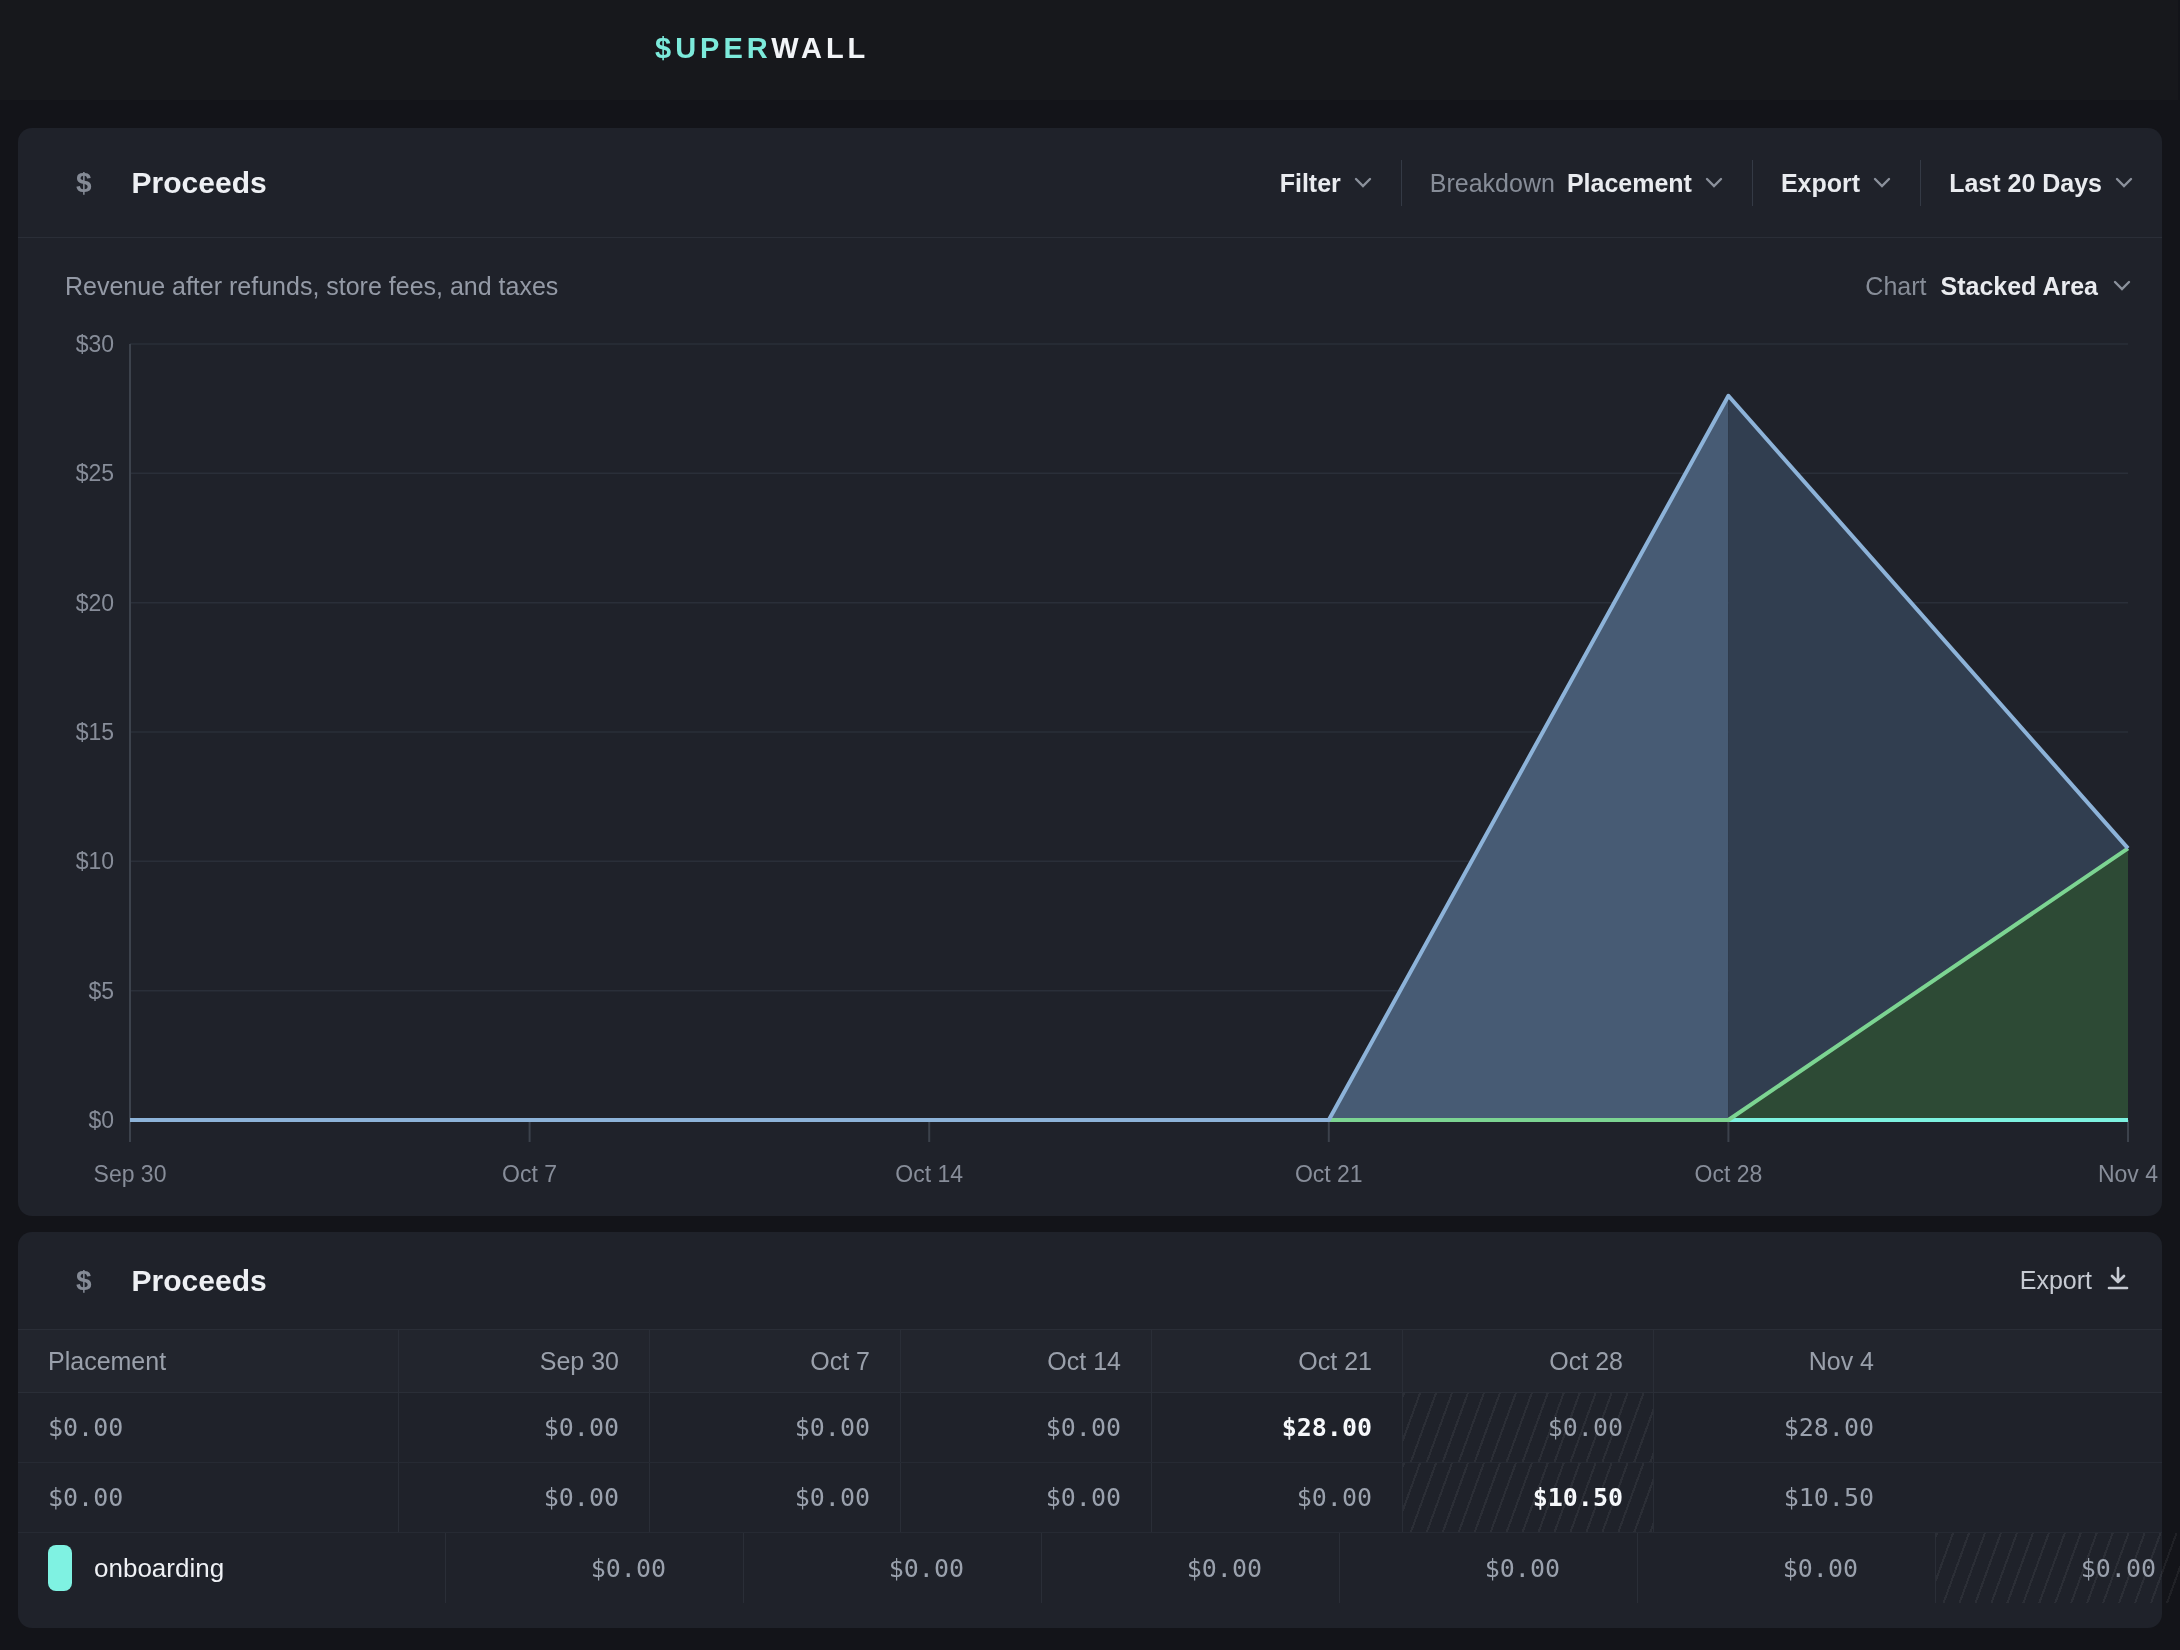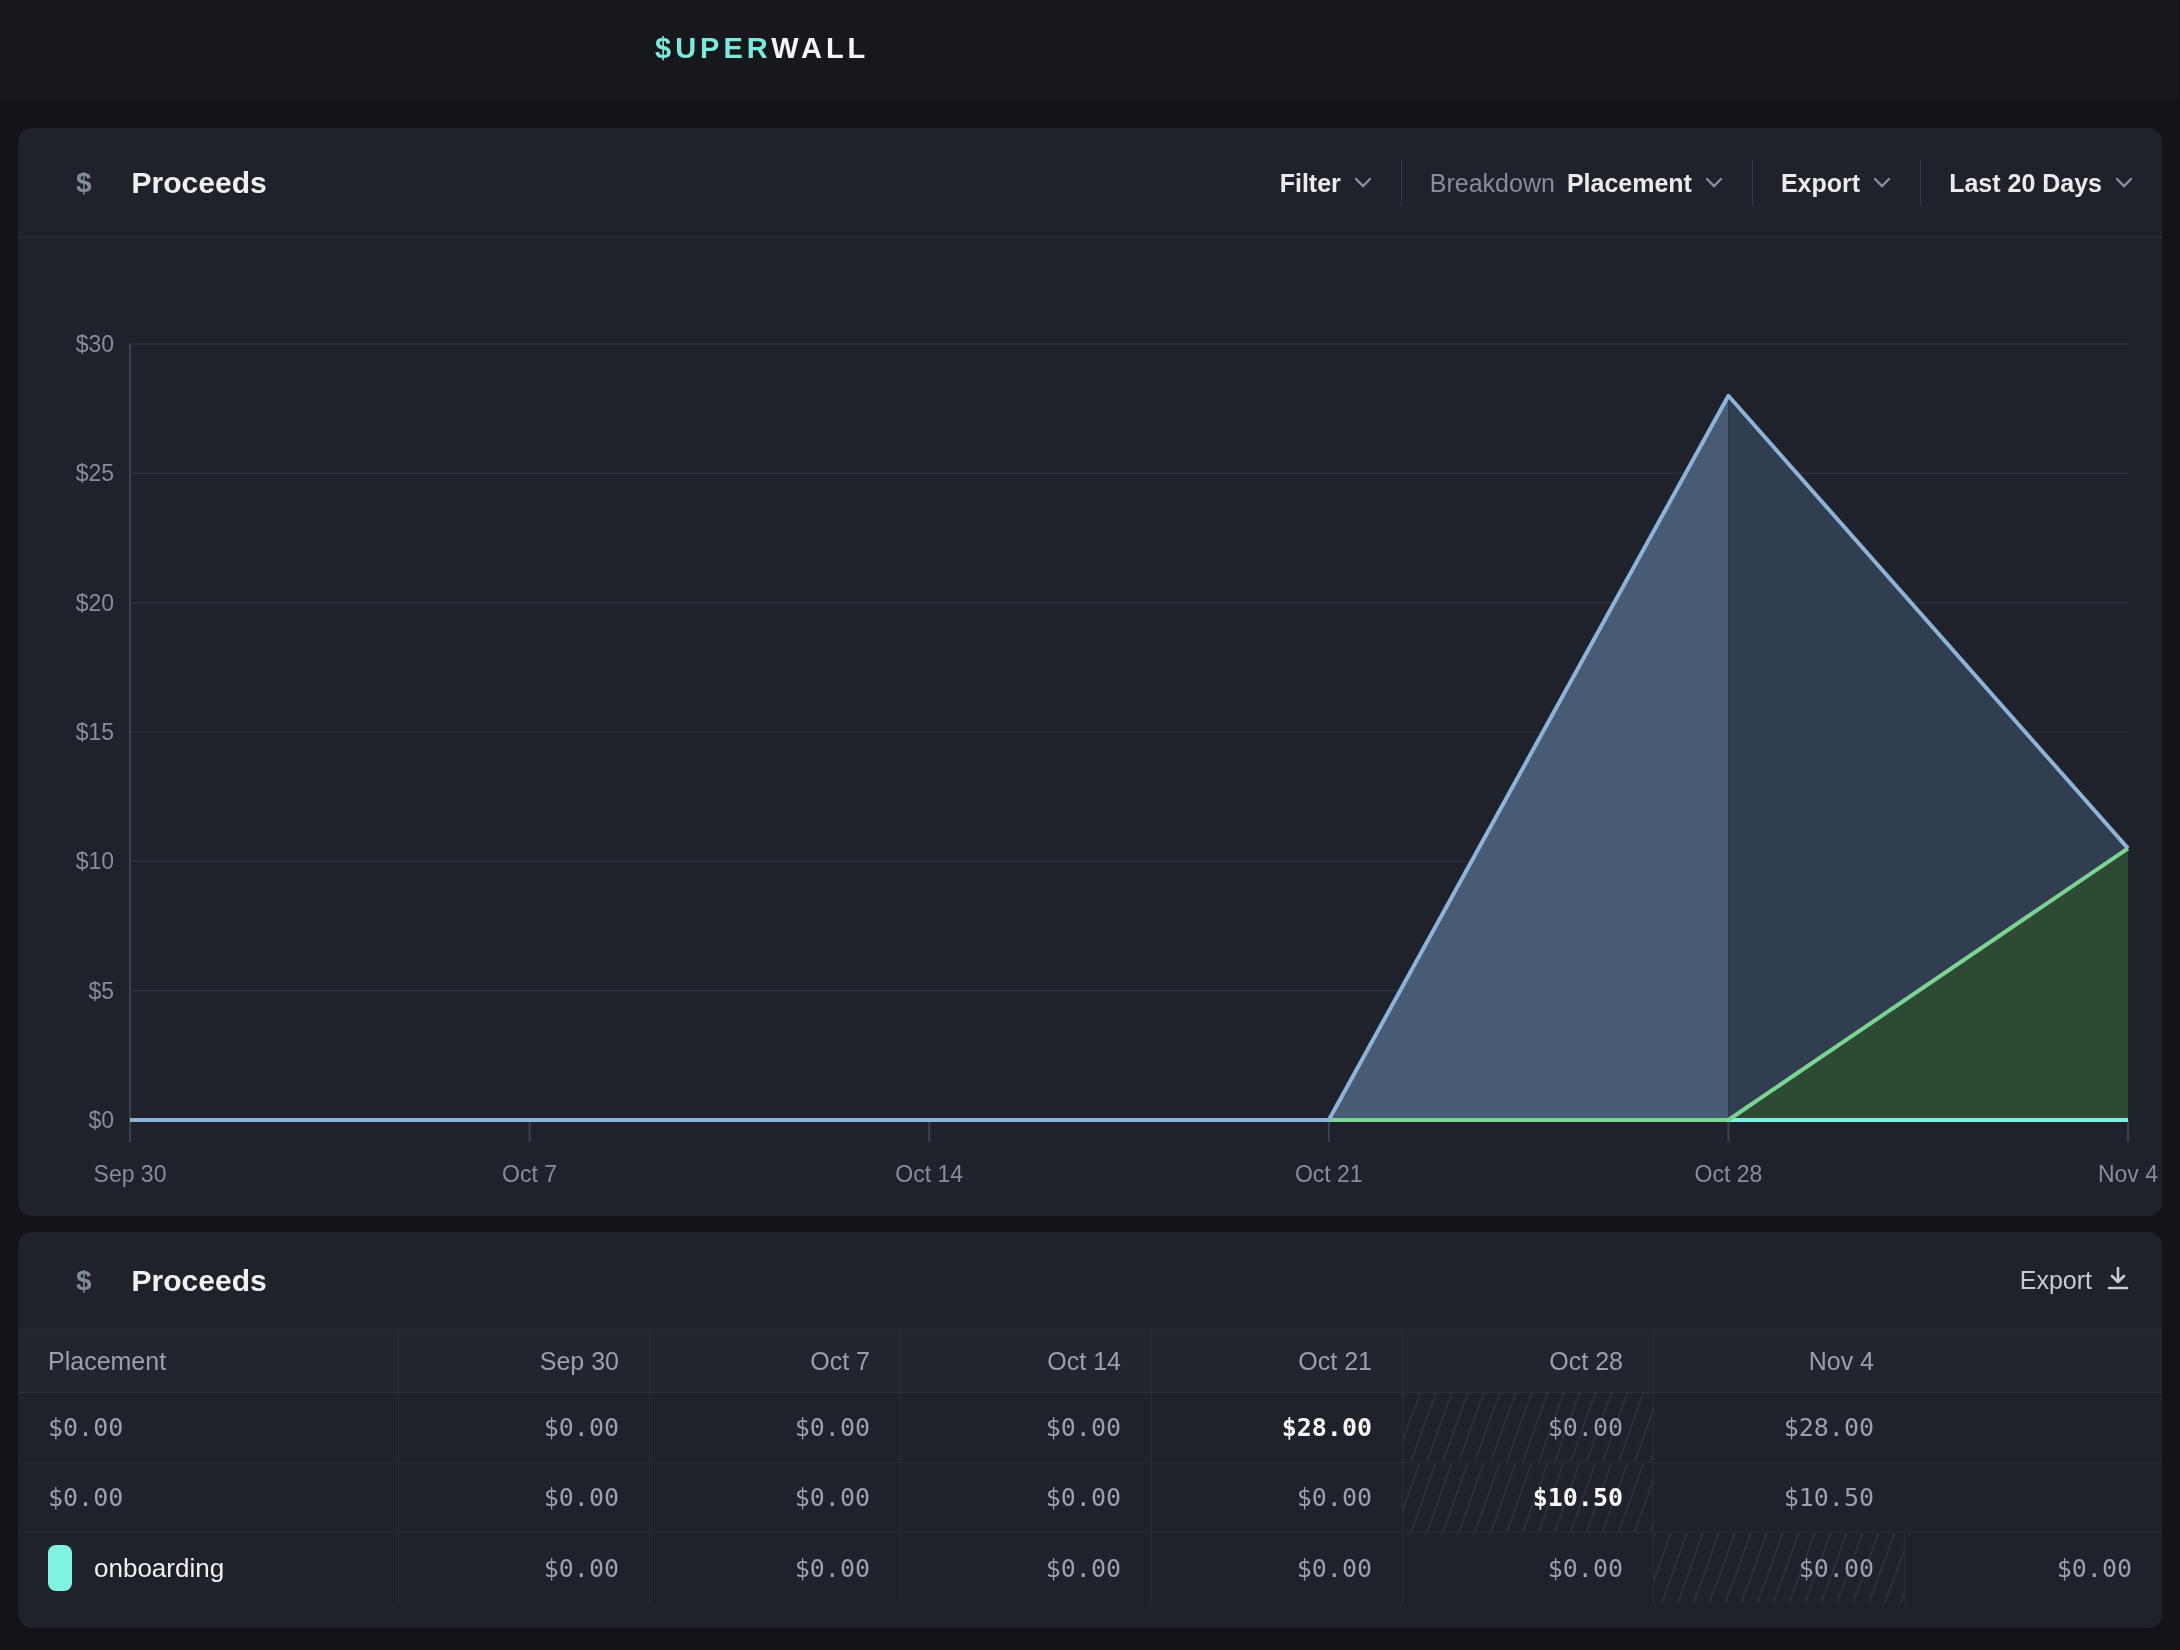--- a/index.html
+++ b/index.html
@@ -40,21 +40,21 @@
   .axisline { stroke:#3c424c; stroke-width:2; }
   .ticklab  { fill:#878d99; font-size:23px; font-family:"Liberation Sans", sans-serif; }
 
   .export { display:flex; align-items:center; gap:14px; margin-left:auto; margin-right:32px; cursor:pointer; }
   .export .lbl { color:#c6cad2; font-size:25px; }
 
   .tgrid { position:absolute; left:0; top:97px; width:2144px; }
   .trow { display:grid; grid-template-columns:380px repeat(6,251px) 1fr; }
   .trow.head { height:64px; background:rgba(255,255,255,0.015); border-top:1px solid #2a2e37; border-bottom:1px solid #2a2e37; }
   .trow.data { height:70px; border-bottom:1px solid #262a33; }
-  .trow.data:last-child { border-bottom:none; }
+  .trow.data:last-child { border-bottom:none;gap:47px; }
   .tcell { display:flex; align-items:center; justify-content:flex-end;
            padding-right:30px; border-left:1px solid #2a2e37; overflow:hidden; }
   .tcell:first-child { border-left:none; justify-content:flex-start; padding-left:30px; padding-right:10px; }
   .head .tcell { color:#9aa0ab; font-size:25px; font-weight:400; }
   .data .tcell { color:#9aa1ad; font-size:25px; font-family:"DejaVu Sans Mono", monospace; }
   .data .tcell.emph { color:#f5f7fa; font-weight:700; }
   .data .tcell.hatched, .head .tcell.hatched {
     background:repeating-linear-gradient(110deg, rgba(255,255,255,0.055) 0 2px, transparent 2px 15px); }
   .head .tcell.hatched { background:none; }
   .swatch { width:24px; height:46px; border-radius:8px; margin-right:22px; flex:none; }
@@ -105,20 +105,32 @@
     <div class="ctl">
       <span class="lbl">Last 20 Days</span>
       <span class="chev">
           <svg width="20" height="12" viewBox="0 0 20 12">
             <path d="M3 2 L10 9 L17 2" fill="none" stroke="#8b919c" stroke-width="2.4" stroke-linecap="round"></path>
           </svg>
         </span>
     </div>
   </div>
 
+  <div class="subrow">
+    <span class="subtitle">Revenue after refunds, store fees, and taxes</span>
+    <span class="chart-type">
+      <span class="lbl-dim">Chart</span>
+      <span class="lbl">Stacked Area</span>
+      <span class="chev">
+          <svg width="20" height="12" viewBox="0 0 20 12">
+            <path d="M3 2 L10 9 L17 2" fill="none" stroke="#8b919c" stroke-width="2.4" stroke-linecap="round"></path>
+          </svg>
+        </span>
+    </span>
+  </div>
 
   <svg id="chart-svg" width="2144" height="1088">
       <line x1="112" y1="862.6666666666667" x2="2110" y2="862.6666666666667" class="gridline"></line>
       <line x1="112" y1="733.3333333333334" x2="2110" y2="733.3333333333334" class="gridline"></line>
       <line x1="112" y1="604" x2="2110" y2="604" class="gridline"></line>
       <line x1="112" y1="474.66666666666674" x2="2110" y2="474.66666666666674" class="gridline"></line>
       <line x1="112" y1="345.33333333333326" x2="2110" y2="345.33333333333326" class="gridline"></line>
       <line x1="112" y1="216" x2="2110" y2="216" class="gridline"></line>
       <line x1="112" y1="216" x2="112" y2="1014" class="axisline"></line>
       <line x1="112" y1="992" x2="112" y2="1014" class="axisline"></line>

